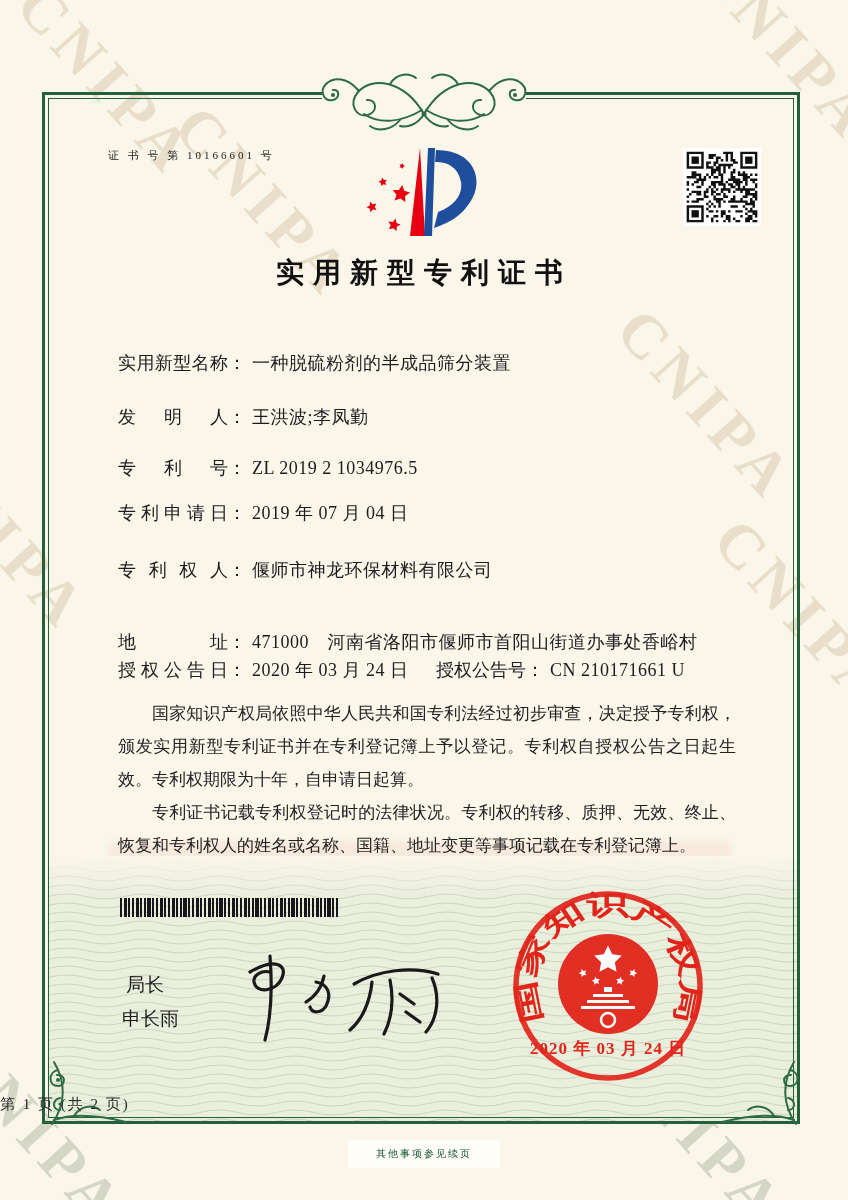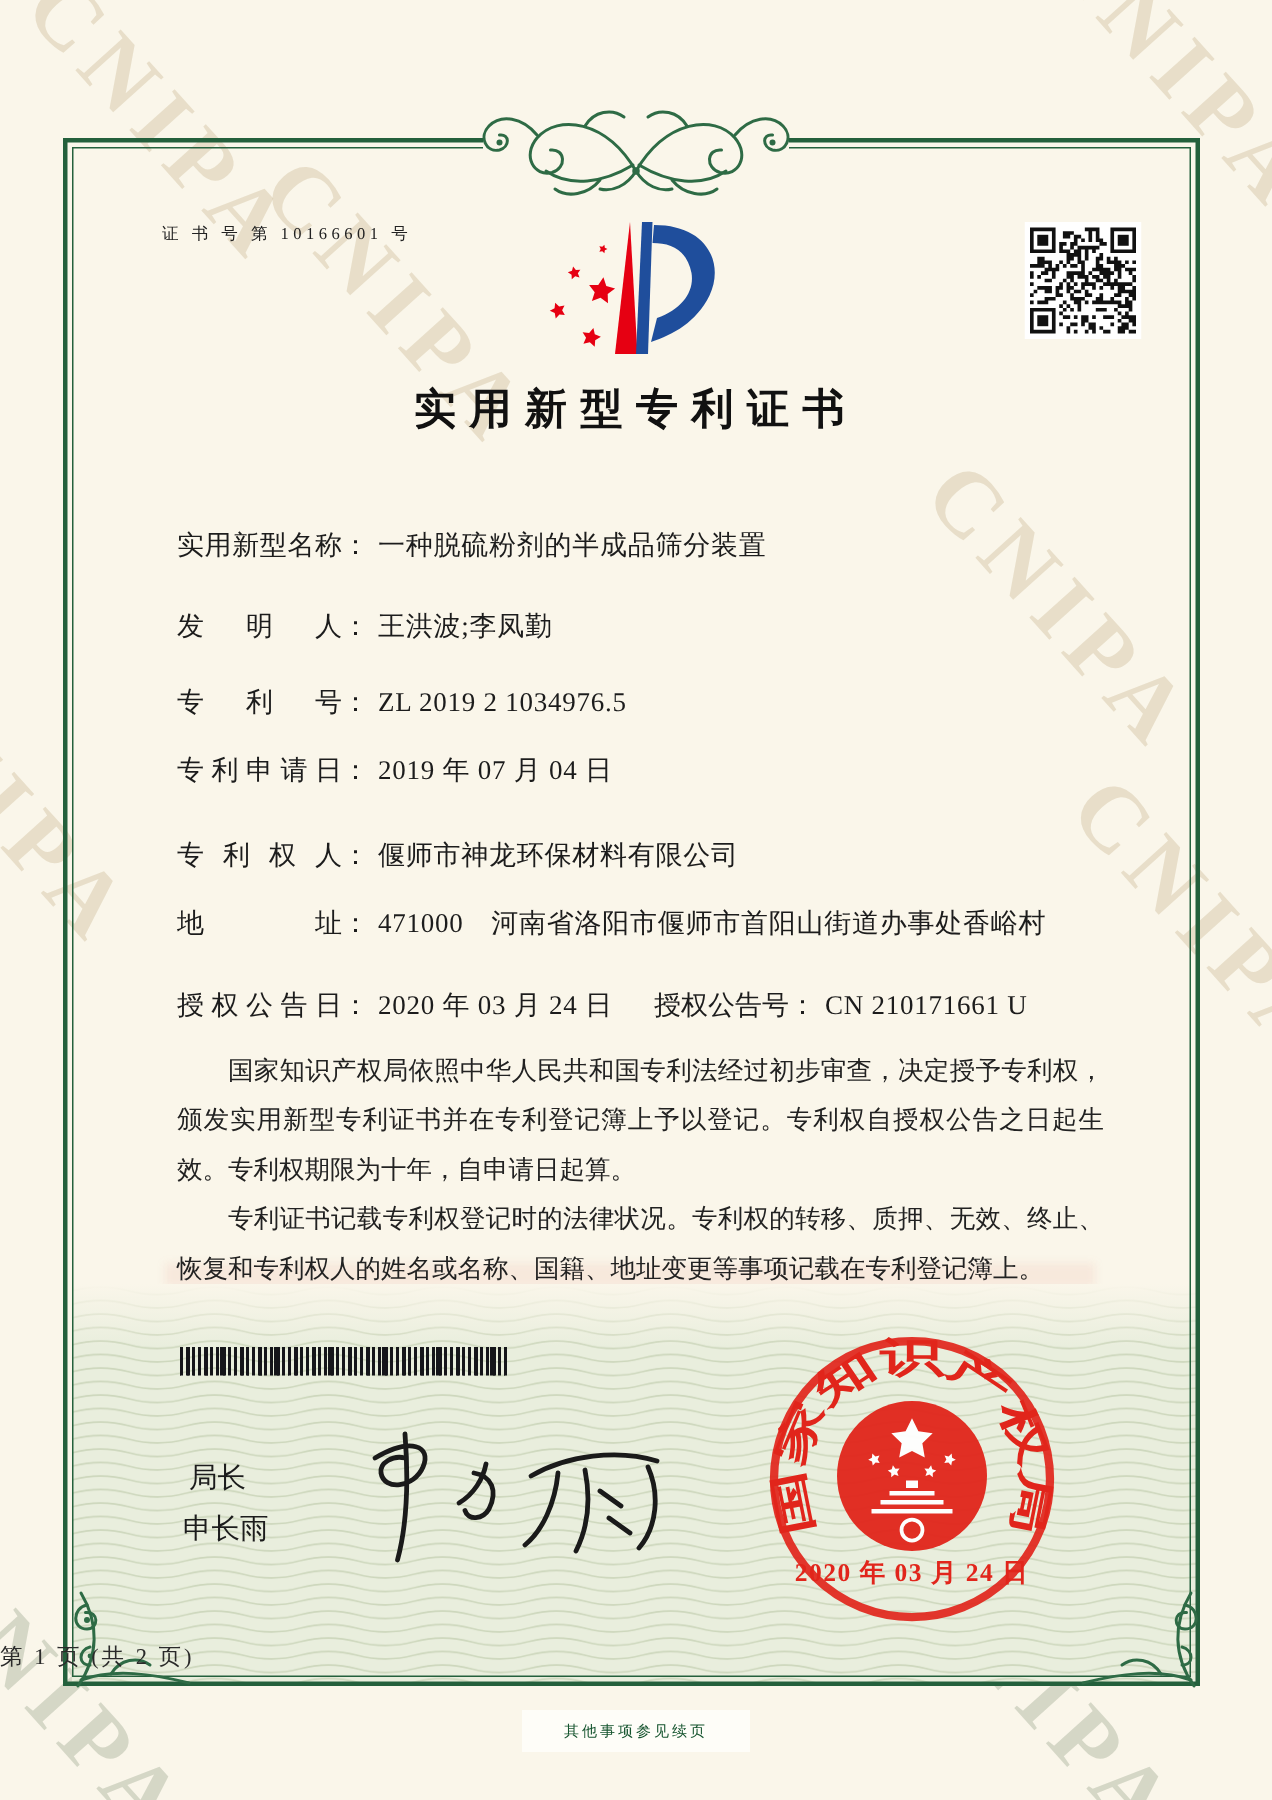--- a/index.html
+++ b/index.html
@@ -185,21 +185,21 @@
   </div>
   <div class="row" style="top:455px;">
     <span class="lbl">专利号</span><span class="colon">：</span><span class="val">ZL 2019 2 1034976.5</span>
   </div>
   <div class="row" style="top:500px;">
     <span class="lbl">专利申请日</span><span class="colon">：</span><span class="val">2019 年 07 月 04 日</span>
   </div>
   <div class="row" style="top:557px;">
     <span class="lbl">专利权人</span><span class="colon">：</span><span class="val">偃师市神龙环保材料有限公司</span>
   </div>
-  <div class="row" style="top:602px;">
+  <div class="row" style="top:629px;">
     <span class="lbl">地址</span><span class="colon">：</span><span class="val">471000　河南省洛阳市偃师市首阳山街道办事处香峪村</span>
   </div>
   <div class="row" style="top:657px;">
     <span class="lbl">授权公告日</span><span class="colon">：</span><span class="val">2020 年 03 月 24 日</span>
     <span class="pair2">
       <span>授权公告号</span><span class="colon">：</span><span class="val">CN 210171661 U</span>
     </span>
   </div>
 
   <div class="bodytext">

